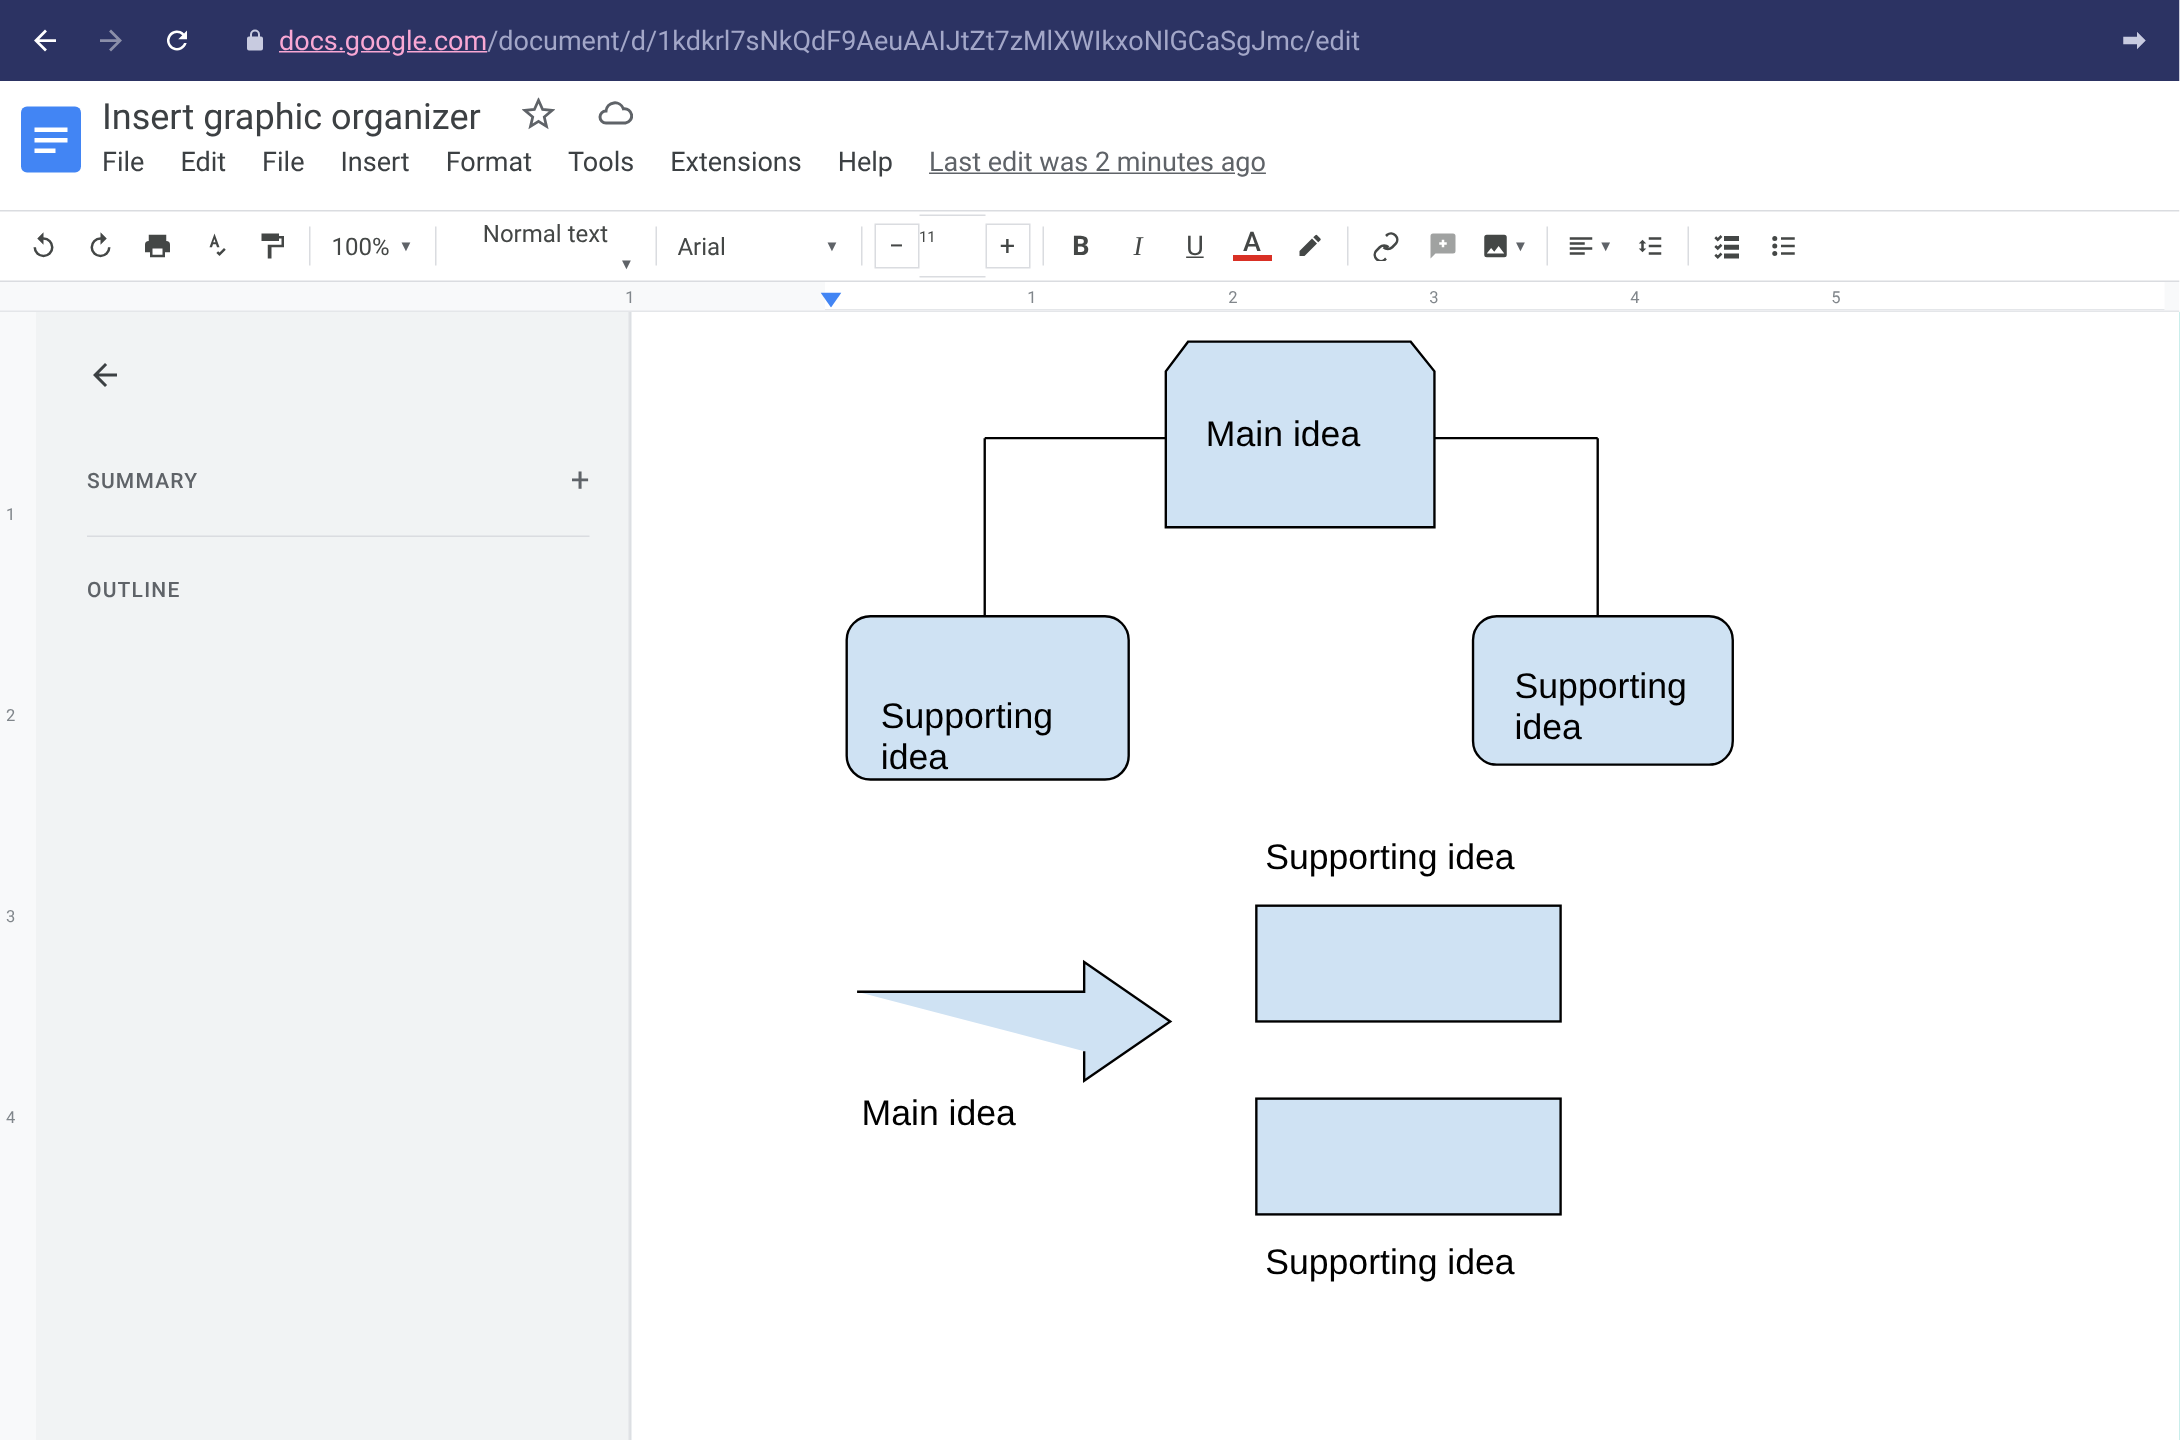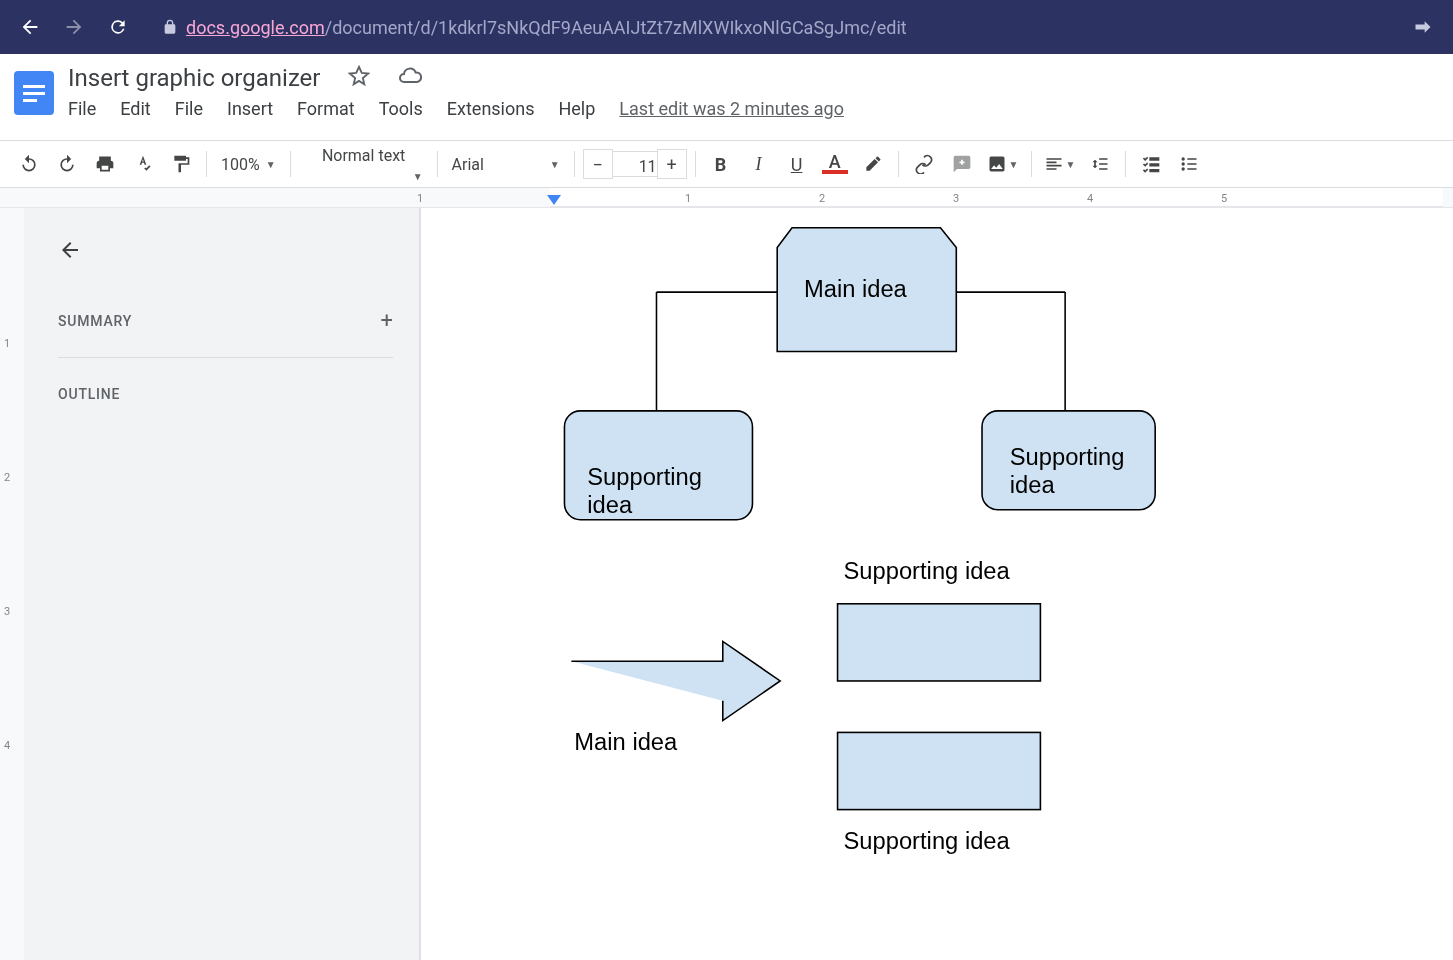--- a/index.html
+++ b/index.html
@@ -75,21 +75,21 @@
       padding:0 4px;
     }
     .zoom-box, .style-box, .font-box {
       display:flex; align-items:center; gap:6px; padding:0 6px;
     }
     .dropdown-caret { font-size:10px; color:#5f6368; }
     .font-size-box {
       display:flex; align-items:center; gap:0;
     }
     .fs-step { width:30px; height:30px; border:1px solid #dadce0; display:flex;align-items:center;justify-content:center; font-size:18px; }
-    .fs-val { width:44px; height:26px; border-top:1px solid #dadce0; border-bottom:1px solid #dadce0; text-align:right; line-height:30px; font-size:16px; }
+    .fs-val { width:44px; height:42px; border-top:1px solid #dadce0; border-bottom:1px solid #dadce0; text-align:left; line-height:30px; font-size:10px; }
     .tc-swatch { width:26px; text-align:center; }
     .tc-swatch .letter { font-size:18px; font-weight:500; line-height:14px; }
     .tc-underlineR { height:4px; background:#d93025; margin-top:1px; }
 
     
     .ruler {
       height:20px;
       background:#f8f9fa;
       border-bottom:1px solid #e4e6e9;
       font-size:11px;

